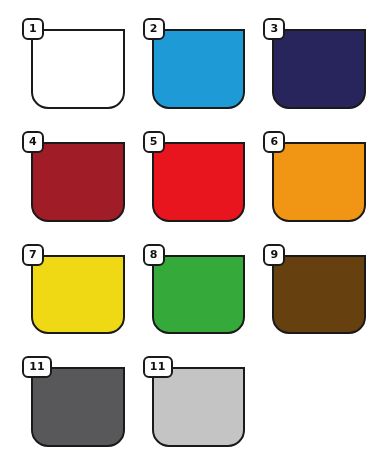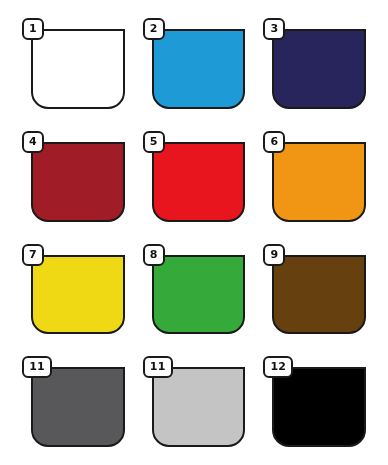--- a/index.html
+++ b/index.html
@@ -116,17 +116,13 @@
       <div class="swatch-badge" style="background: rgb(255, 255, 255); color: rgb(17, 17, 17); border-color: rgb(26, 26, 26);">9</div>
     </div>
     <div class="swatch-cell">
       <div class="swatch-chip" style="background: rgb(88, 88, 90); border-color: rgb(26, 26, 26);"></div>
       <div class="swatch-badge wide" style="background: rgb(255, 255, 255); color: rgb(17, 17, 17); border-color: rgb(26, 26, 26);">11</div>
     </div>
     <div class="swatch-cell">
       <div class="swatch-chip" style="background: rgb(196, 196, 196); border-color: rgb(26, 26, 26);"></div>
       <div class="swatch-badge wide" style="background: rgb(255, 255, 255); color: rgb(17, 17, 17); border-color: rgb(26, 26, 26);">11</div>
     </div>
-    <div class="swatch-cell">
-      <div class="swatch-chip" style="background: rgb(0, 0, 0); border-color: rgb(26, 26, 26);"></div>
-      <div class="swatch-badge wide" style="background: rgb(255, 255, 255); color: rgb(17, 17, 17); border-color: rgb(26, 26, 26);">12</div>
-    </div>
   </div>
 
 </body></html>

